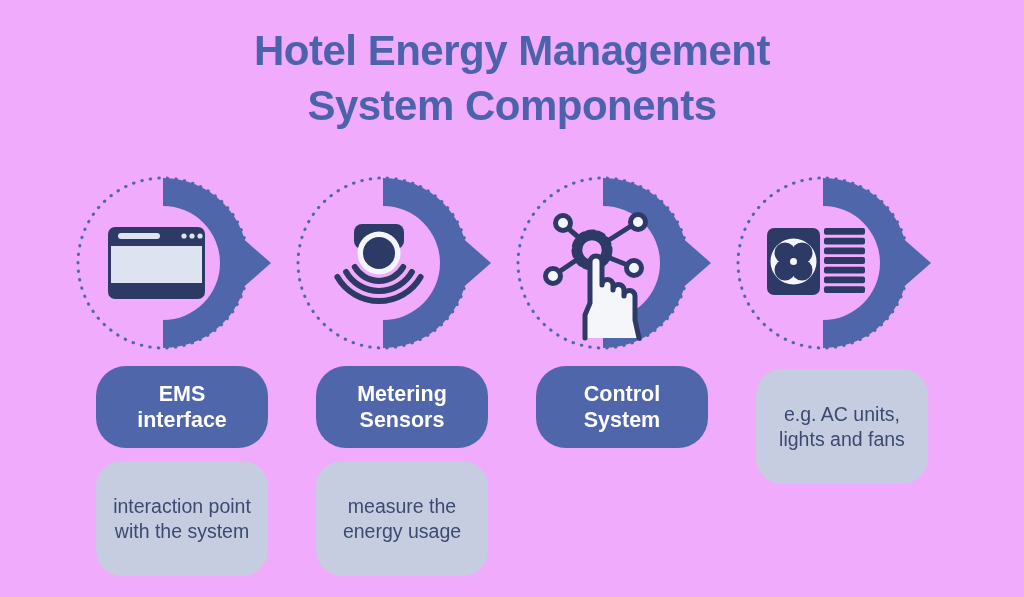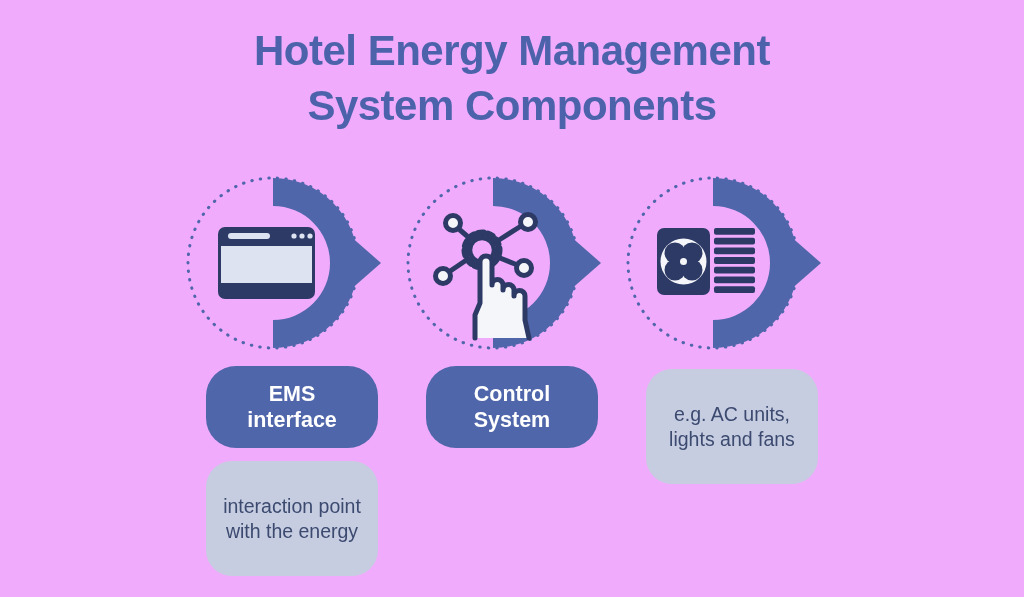--- a/index.html
+++ b/index.html
@@ -63,23 +63,39 @@
           <rect x="40" y="57" width="97" height="72" rx="7" fill="#2d3a66"></rect>
           <rect x="43" y="76" width="91" height="37" fill="#dde3f1"></rect>
           <rect x="50" y="63" width="42" height="6" rx="3" fill="#dde3f1"></rect>
           <circle cx="116" cy="66" r="2.6" fill="#dde3f1"></circle>
           <circle cx="124" cy="66" r="2.6" fill="#dde3f1"></circle>
           <circle cx="132" cy="66" r="2.6" fill="#dde3f1"></circle>
         </g>
       </svg>
       <div class="label-pill">EMS
 interface</div>
-      <div class="desc-box">interaction point with the energy</div>
+      <div class="desc-box">interaction point with the system</div>
     </div>
 
+    <div class="component">
+      <svg class="graphic" viewBox="0 0 230 186">
+        <use href="#ring"></use>
+        <g>
+          <rect x="66" y="54" width="50" height="25" rx="8" fill="#2d3a66"></rect>
+          <circle cx="91" cy="83" r="21.5" fill="#f5f6fa"></circle>
+          <circle cx="91" cy="83" r="16" fill="#2d3a66"></circle>
+          <path d="M66.8 97 A28 28 0 0 0 115.2 97" fill="none" stroke="#2d3a66" stroke-width="6" stroke-linecap="round"></path>
+          <path d="M58.1 102 A38 38 0 0 0 123.9 102" fill="none" stroke="#2d3a66" stroke-width="6" stroke-linecap="round"></path>
+          <path d="M49.4 107 A48 48 0 0 0 132.6 107" fill="none" stroke="#2d3a66" stroke-width="6" stroke-linecap="round"></path>
+        </g>
+      </svg>
+      <div class="label-pill">Metering
+Sensors</div>
+      <div class="desc-box">measure the energy usage</div>
+    </div>
 
     <div class="component">
       <svg class="graphic" viewBox="0 0 230 186">
         <use href="#ring"></use>
         <g fill="none" stroke="#2d3a66" stroke-width="5" stroke-linecap="round" stroke-linejoin="round">
           <line x1="69" y1="66" x2="62" y2="60"></line>
           <line x1="101" y1="70" x2="121.5" y2="57"></line>
           <line x1="67" y1="91" x2="53" y2="100.5"></line>
           <line x1="102" y1="88" x2="117" y2="94"></line>
           <circle cx="55" cy="53" r="7.5" fill="#f5f6fa"></circle>

